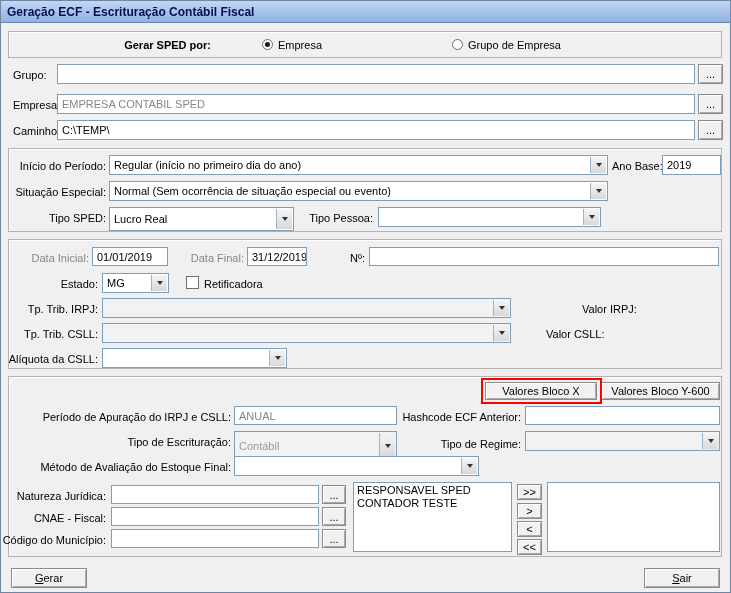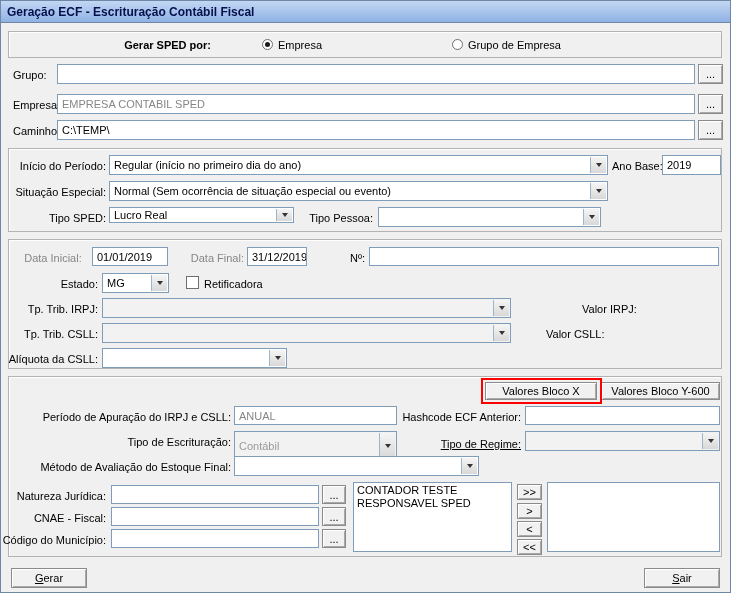--- a/index.html
+++ b/index.html
@@ -125,37 +125,37 @@
 
   <div class="label r" style="left:8px; top:184px; width:97px;">Situação Especial:</div>
   <div class="combo" style="left:108px; top:180px; width:499px; height:20px;">
     <span class="val">Normal (Sem ocorrência de situação especial ou evento)</span>
     <span class="arrowbtn">
         <span class="tri"></span>
       </span>
   </div>
 
   <div class="label r" style="left:8px; top:210px; width:97px;">Tipo SPED:</div>
-  <div class="combo" style="left:108px; top:206px; width:185px; height:16px;">
+  <div class="combo" style="left:108px; top:206px; width:185px; height:24px;">
     <span class="val">Lucro Real</span>
     <span class="arrowbtn">
         <span class="tri"></span>
       </span>
   </div>
   <div class="label r" style="left:296px; top:210px; width:76px;">Tipo Pessoa:</div>
   <div class="combo" style="left:377px; top:206px; width:223px; height:20px;">
     <span class="val"></span>
     <span class="arrowbtn">
         <span class="tri"></span>
       </span>
   </div>
 
   <div class="groupbox" style="left:7px; top:238px; width:714px; height:130px;"></div>
 
-  <div class="label r gray" style="left:16px; top:250px; width:72px;text-align:center;">Data Inicial:</div>
+  <div class="label r gray" style="left:16px; top:250px; width:72px;">Data Inicial:</div>
   <div class="tb" style="left:91px; top:246px; width:76px; height:19px;">
       <span>01/01/2019</span>
     </div>
   <div class="label r gray" style="left:175px; top:250px; width:68px;">Data Final:</div>
   <div class="tb" style="left:246px; top:246px; width:60px; height:19px;">
       <span>31/12/2019</span>
     </div>
   <div class="label r" style="left:340px; top:250px; width:24px;">Nº:</div>
   <div class="tb" style="left:368px; top:246px; width:350px; height:19px;">
       <span></span>
@@ -212,21 +212,21 @@
       <span></span>
     </div>
 
   <div class="label r" style="left:8px; top:434px; width:222px;">Tipo de Escrituração:</div>
   <div class="combo dis" style="left:233px; top:430px; width:163px; height:29px;">
     <span class="val">Contábil</span>
     <span class="arrowbtn">
         <span class="tri"></span>
       </span>
   </div>
-  <div class="label r" style="left:400px; top:436px; width:120px;text-decoration:underline;">Tipo de Regime:</div>
+  <div class="label r" style="left:400px; top:436px; width:120px;">Tipo de Regime:</div>
   <div class="combo dis" style="left:524px; top:430px; width:195px; height:20px;">
     <span class="val"></span>
     <span class="arrowbtn">
         <span class="tri"></span>
       </span>
   </div>
 
   <div class="label r" style="left:8px; top:459px; width:222px;">Método de Avaliação do Estoque Final:</div>
   <div class="combo" style="left:233px; top:455px; width:245px; height:20px;">
     <span class="val"></span>
@@ -247,22 +247,22 @@
     </div>
   <div class="btn" style="left:321px; top:506px; width:24px; height:19px;">...</div>
 
   <div class="label r" style="left:0px; top:532px; width:105px;">Código do Município:</div>
   <div class="tb" style="left:110px; top:528px; width:208px; height:19px;">
       <span></span>
     </div>
   <div class="btn" style="left:321px; top:528px; width:24px; height:19px;">...</div>
 
   <div class="listbox" style="left:352px; top:481px; width:159px; height:70px;">
+    <div>RESPONSAVEL SPED</div>
     <div>CONTADOR TESTE</div>
-    <div>RESPONSAVEL SPED</div>
   </div>
   <div class="btn" style="left:516px; top:483px; width:25px; height:16px;">&gt;&gt;</div>
   <div class="btn" style="left:516px; top:502px; width:25px; height:16px;">&gt;</div>
   <div class="btn" style="left:516px; top:520px; width:25px; height:16px;">&lt;</div>
   <div class="btn" style="left:516px; top:538px; width:25px; height:16px;">&lt;&lt;</div>
   <div class="listbox" style="left:546px; top:481px; width:173px; height:70px;"></div>
 
   <div class="btn" style="left:10px; top:567px; width:76px; height:20px;">
     <u class="accel">G</u>
       <span>erar</span>

